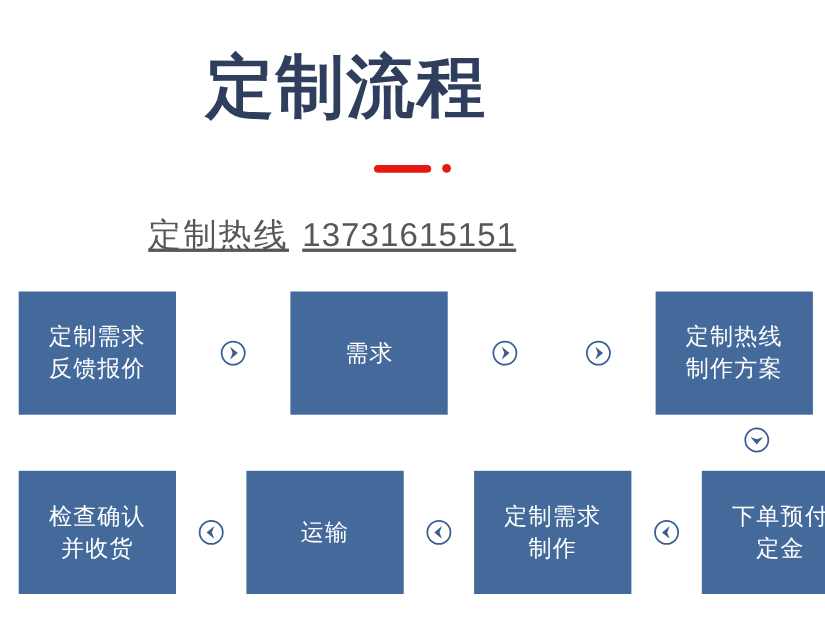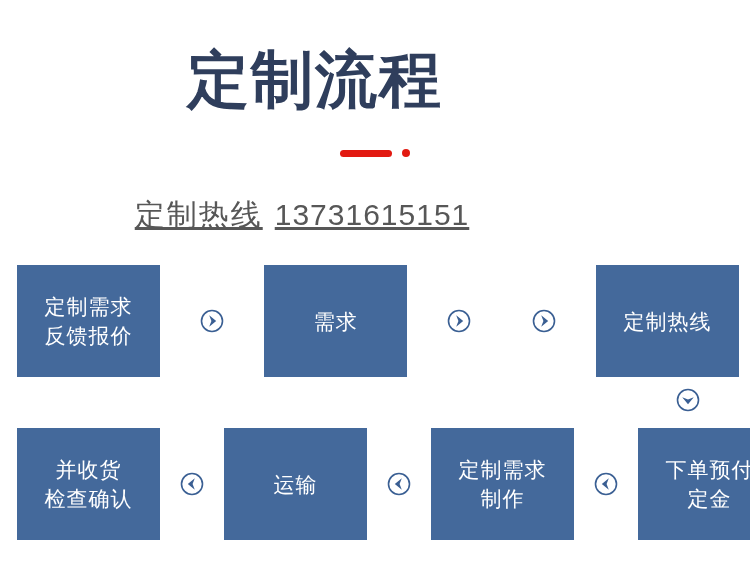--- a/index.html
+++ b/index.html
@@ -170,36 +170,37 @@
 
     <div class="arrow-slot">
       <svg class="arrow-icon" viewBox="0 0 24 24">
         <circle cx="12" cy="12" r="10.5" fill="none" stroke="#3a5f93" stroke-width="1.6"></circle>
         <path d="M9.2 6.2 L16.2 12 L9.2 17.8 L11.4 12 Z" fill="#3a5f93"></path>
       </svg>
     </div>
 
     <div class="step-box">
       <span class="step-line">定制热线</span>
+      <span class="step-line">制作方案</span>
     </div>
 
   </div>
 
   <div class="down-connector">
     <svg class="arrow-icon" viewBox="0 0 24 24">
       <circle cx="12" cy="12" r="10.5" fill="none" stroke="#3a5f93" stroke-width="1.6"></circle>
       <path d="M6.2 9.2 L12 16.2 L17.8 9.2 L12 11.4 Z" fill="#3a5f93"></path>
     </svg>
   </div>
 
   <div class="flow-row row-2">
 
     <div class="step-box">
+      <span class="step-line">检查确认</span>
       <span class="step-line">并收货</span>
-      <span class="step-line">检查确认</span>
     </div>
 
     <div class="arrow-slot">
       <svg class="arrow-icon" viewBox="0 0 24 24">
         <circle cx="12" cy="12" r="10.5" fill="none" stroke="#3a5f93" stroke-width="1.6"></circle>
         <path d="M14.8 6.2 L7.8 12 L14.8 17.8 L12.6 12 Z" fill="#3a5f93"></path>
       </svg>
     </div>
 
     <div class="step-box">

